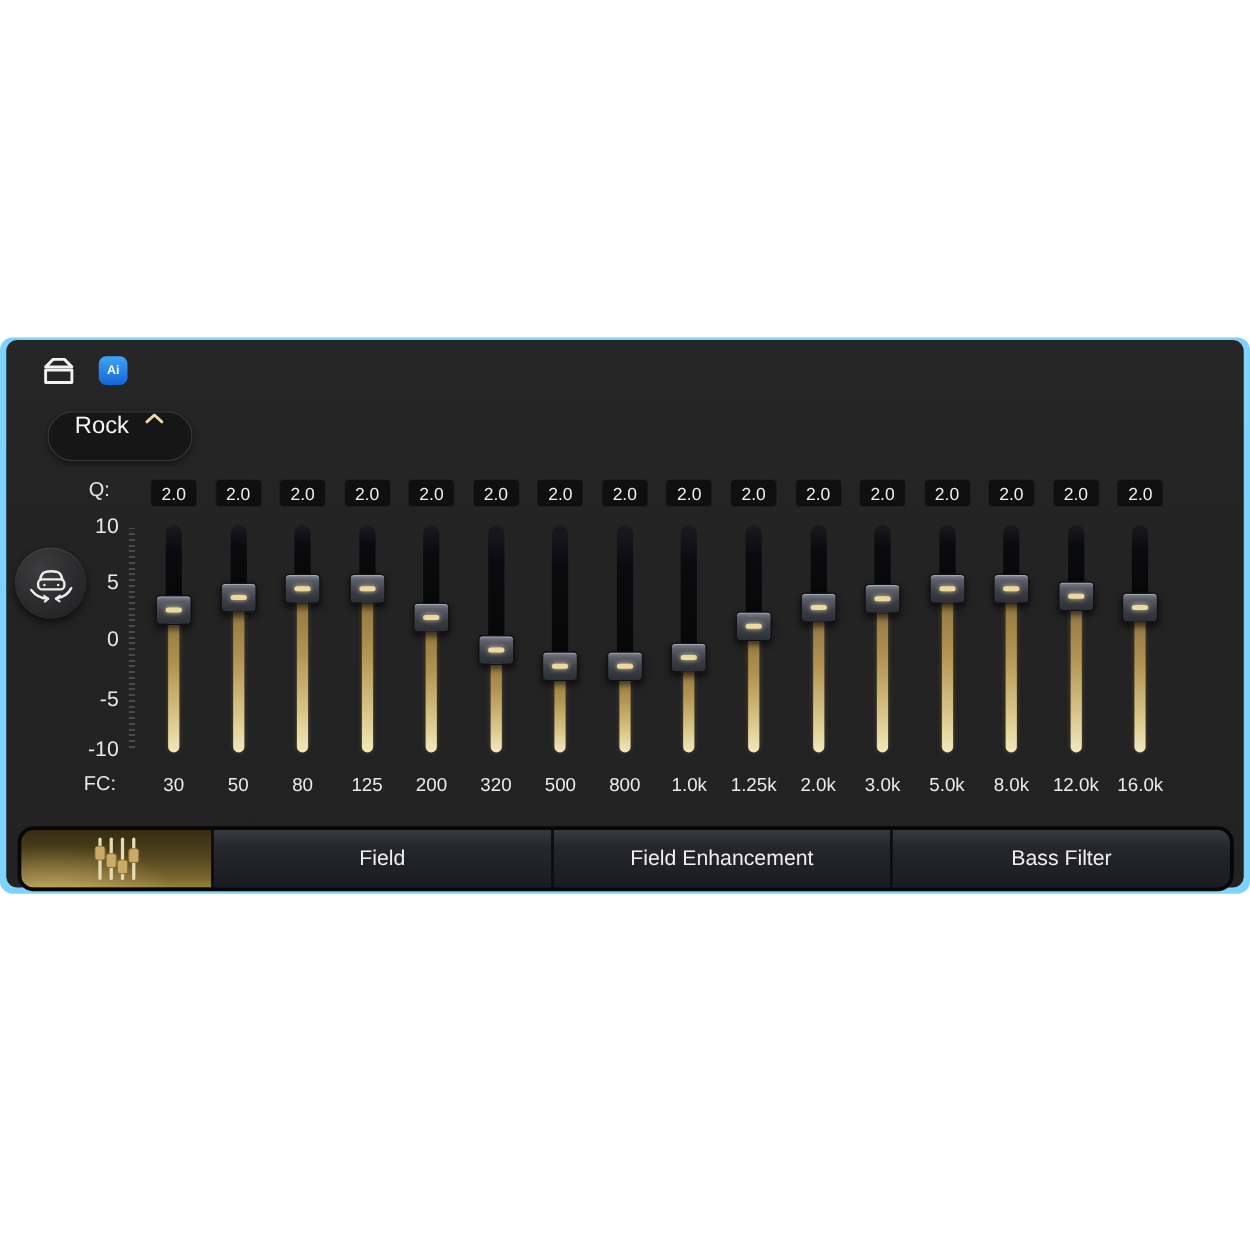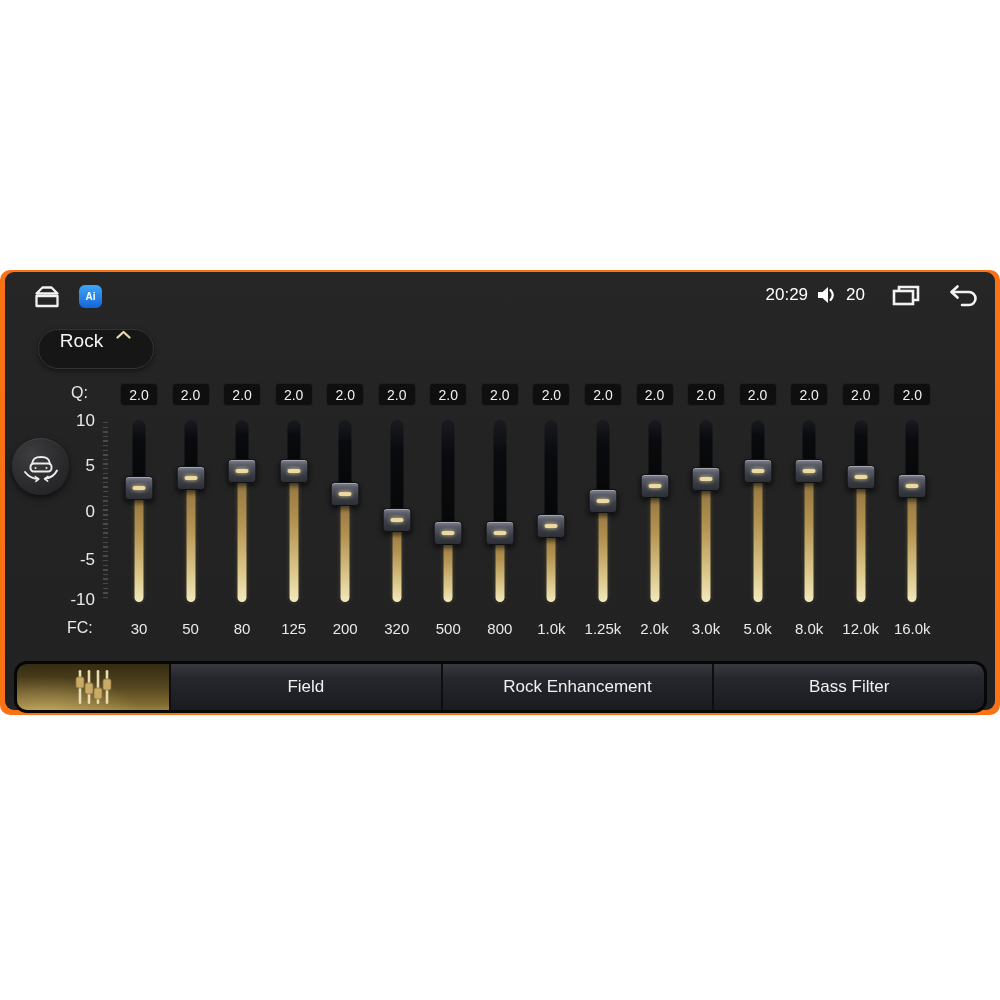--- a/index.html
+++ b/index.html
@@ -3,21 +3,21 @@
 <meta charset="utf-8">
 <style>
   html,body{margin:0;padding:0;}
   body{
     width:1000px;height:1000px;background:#ffffff;position:relative;
     font-family:"Liberation Sans", sans-serif;
     -webkit-font-smoothing:antialiased;
   }
   .screen{
     position:absolute;top:270px;left:0;width:1000px;height:445px;
-    background:#f97316;border-radius:10px;overflow:hidden;
+    background:#7dd3fc;border-radius:10px;overflow:hidden;
   }
   .screen-inner{
     position:absolute;left:5px;right:5px;top:2px;bottom:5px;
     background:linear-gradient(180deg,#262626 0%,#232323 40%,#222222 100%);
     border-radius:9px;
   }
   
   .statusbar-left{position:absolute;left:24px;top:12px;display:flex;align-items:center;gap:14px;}
   .status-right{position:absolute;right:16px;top:11px;display:flex;align-items:center;gap:9px;color:#fff;font-size:17px;}
   .app-icon{
@@ -121,44 +121,20 @@
   <div class="screen-inner">
 
     <div class="statusbar-left">
       <span>
         <svg width="36" height="25" viewBox="0 0 36 25" fill="none" stroke="#f2f2f2" stroke-width="2.3" stroke-linejoin="round">
           <path d="M7.5 9.5 L13.5 3.5 H22.5 L28.5 9.5 Z"></path>
           <rect x="7.5" y="12" width="21" height="10"></rect>
         </svg>
       </span>
       <span class="app-icon">Ai</span>
-    </div>
-    <div class="status-right">
-      <span>20:29</span>
-      <span>
-        <svg width="20" height="18" viewBox="0 0 20 18">
-          <polygon points="1,6 5.5,6 11,1 11,17 5.5,12 1,12" fill="#ffffff"></polygon>
-          <path d="M13.5 4 Q18 9 13.5 14" stroke="#ffffff" stroke-width="2.2" fill="none" stroke-linecap="round"></path>
-        </svg>
-      </span>
-      <span>20</span>
-      <span class="recents-gap"></span>
-      <span>
-        <svg width="30" height="23" viewBox="0 0 30 23" fill="none" stroke="#f2f2f2" stroke-width="2.6">
-          <path d="M8 6 V3 H27 V16 H23"></path>
-          <rect x="3" y="7" width="19" height="13"></rect>
-        </svg>
-      </span>
-      <span class="recents-gap"></span>
-      <span>
-        <svg width="32" height="24" viewBox="0 0 32 24" fill="none" stroke="#f2f2f2" stroke-width="2.6" stroke-linecap="round" stroke-linejoin="round">
-          <path d="M5 9 H22 A6.5 6.5 0 0 1 22 22 H15"></path>
-          <path d="M10.5 3.5 L4.5 9 L10.5 14.5"></path>
-        </svg>
-      </span>
     </div>
 
     <div class="preset-pill">
       <span>Rock</span>
       <span>
         <svg width="17" height="10" viewBox="0 0 17 10" fill="none" stroke="#ead9a4" stroke-width="2.3" stroke-linecap="round" stroke-linejoin="round">
           <path d="M2.5 7.5 L8.5 2 L14.5 7.5"></path>
         </svg>
       </span>
     </div>
@@ -398,21 +374,21 @@
               <rect x="24" y="21" width="8" height="11" rx="2"></rect>
               <rect x="33" y="12" width="8" height="11" rx="2"></rect>
             </g>
           </svg>
         </span>
       </div>
       <div class="tab">
         <span>Field</span>
       </div>
       <div class="tab">
-        <span>Rock Enhancement</span>
+        <span>Field Enhancement</span>
       </div>
       <div class="tab">
         <span>Bass Filter</span>
       </div>
     </div>
 
   </div>
 </div>
 
 </body></html>

